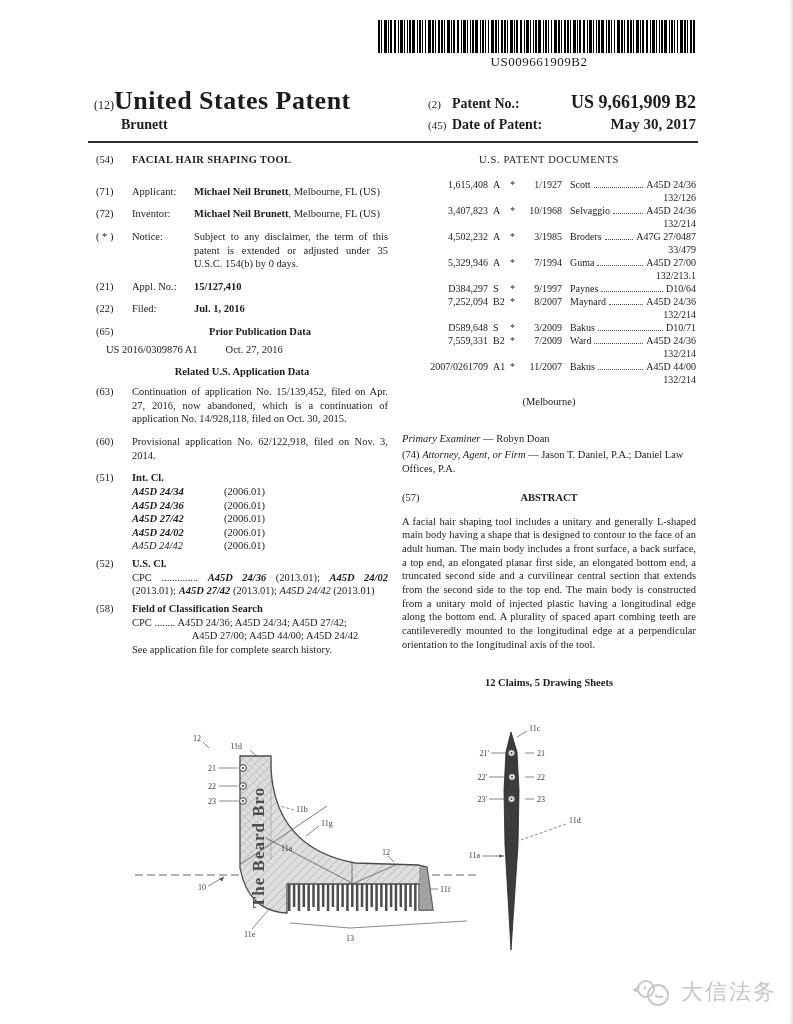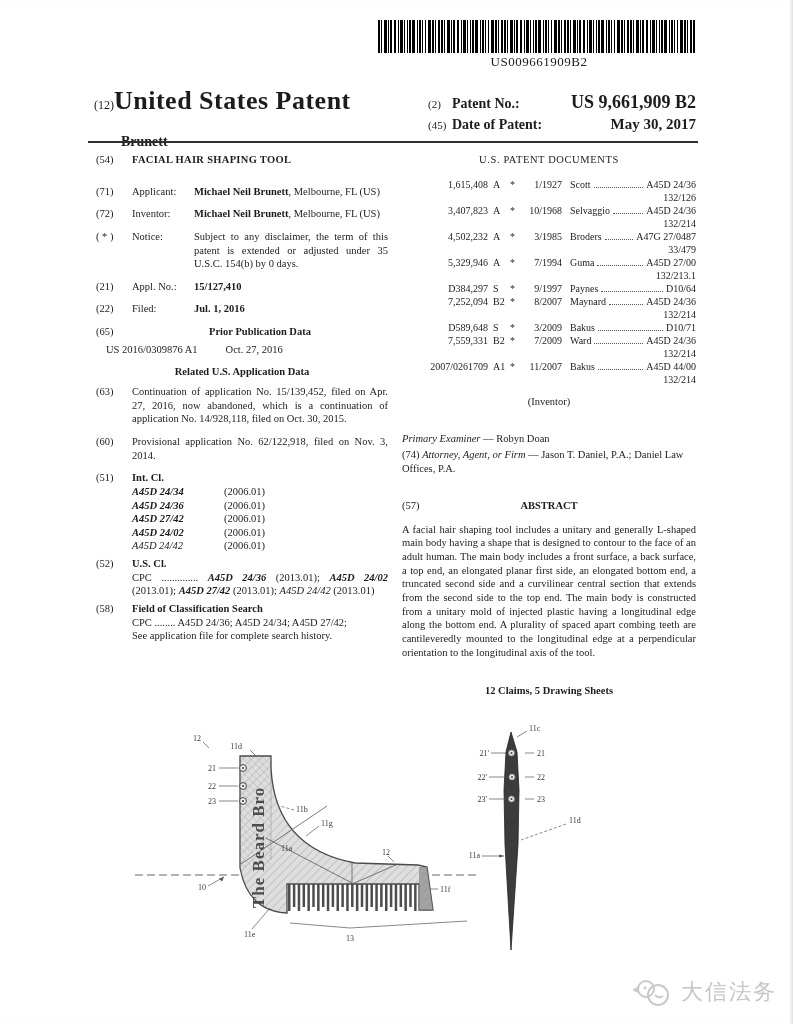--- a/index.html
+++ b/index.html
@@ -9,21 +9,21 @@
   
   .barcode{position:absolute;left:378px;top:20px;width:322px;text-align:center;}
   .bars{height:33px;display:flex;align-items:stretch;justify-content:flex-start;}
   .bar{background:#000;flex:none;}
   .barcode-text{font-size:13px;letter-spacing:.5px;margin-top:1px;}
   
   .hdr-left{position:absolute;left:94px;top:86px;width:310px;}
   .hdr-title-row{display:flex;align-items:baseline;}
   .hdr-tag{font-size:12px;}
   .hdr-title{font-size:26px;font-weight:bold;letter-spacing:.5px;white-space:nowrap;}
-  .hdr-name{font-size:14px;font-weight:bold;margin-left:27px;margin-top:18px;}
+  .hdr-name{font-size:14px;font-weight:bold;margin-left:27px;margin-top:1px;}
   .hdr-right{position:absolute;left:428px;top:92px;width:268px;}
   .hr-row{display:flex;align-items:baseline;margin-bottom:3px;}
   .hr-tag{font-size:11px;width:24px;flex:none;}
   .hr-lbl{font-size:14px;font-weight:bold;flex:none;}
   .hr-val{flex:1;text-align:right;font-weight:bold;}
   .v-patno{font-size:18px;}
   .v-date{font-size:15px;}
   .rule{position:absolute;left:88px;top:141px;width:610px;border-top:2px solid #2e2e2e;}
   
   .col-left{position:absolute;left:96px;top:153px;width:292px;font-size:10.5px;line-height:1.3;}
@@ -55,21 +55,21 @@
   .c-kind{width:17px;margin-left:5px;flex:none;}
   .c-star{width:10px;flex:none;}
   .c-date{width:42px;text-align:right;margin-right:8px;flex:none;}
   .c-name{flex:none;}
   .c-leader{flex:1;border-bottom:1px dotted #555;margin:0 3px 2px 3px;min-width:8px;}
   .c-cls{text-align:right;white-space:nowrap;flex:none;}
   .cit-row2{text-align:right;}
   .continued{text-align:center;margin-top:9px;}
   .examiner{margin-top:24px;}
   .attorney{margin-top:2px;}
-  .absthead{position:relative;margin:24px 0 10px 0;}
+  .absthead{position:relative;margin:16px 0 10px 0;}
   .absthead .tag{position:absolute;left:0;top:0;}
   .abstract{text-align:justify;}
   .claims{text-align:center;font-weight:bold;margin-top:25px;}
   
   .drawing{position:absolute;left:120px;top:716px;width:500px;height:255px;}
   .fig-label{font-size:8px;fill:#3a3a3a;font-family:"Liberation Serif",serif;}
   
   .watermark{position:absolute;right:16px;bottom:16px;display:flex;align-items:center;gap:8px;}
   .wm-text{font-family:"Liberation Sans",sans-serif;font-size:22px;color:#c6c6c6;letter-spacing:2px;}
 </style>
@@ -290,20 +290,21 @@
       </div>
       <div class="uscl" id="uscl" style="margin-left:36px;"><span class="">CPC .............. </span><span class="seg-bi">A45D 24/36</span><span class=""> (2013.01); </span><span class="seg-bi">A45D 24/02</span><span class=""> (2013.01); </span><span class="seg-bi">A45D 27/42</span><span class=""> (2013.01); </span><span class="seg-i">A45D 24/42</span><span class=""> (2013.01)</span></div>
     </div>
     <div class="row" style="display:block;">
       <div style="display:flex;">
         <span class="tag">(58)</span>
         <span class="val b">Field of Classification Search</span>
       </div>
       <div style="margin-left:36px;">
         <div class="fos-line1">CPC ........ A45D 24/36; A45D 24/34; A45D 27/42;</div>
+        <div class="fos-line2">A45D 27/00; A45D 44/00; A45D 24/42</div>
         <div class="fos-line3">See application file for complete search history.</div>
       </div>
     </div>
   </div>
 
   <div class="col-right">
     <div class="uspd">U.S. PATENT DOCUMENTS</div>
     <div class="cits" id="cits">
         <div class="cit-row">
           <span class="c-num">1,615,408</span>
@@ -387,21 +388,21 @@
           <span class="c-num">2007/0261709</span>
           <span class="c-kind">A1</span>
           <span class="c-star">*</span>
           <span class="c-date">11/2007</span>
           <span class="c-name">Bakus</span>
           <span class="c-leader"></span>
           <span class="c-cls">A45D 44/00</span>
         </div>
         <div class="cit-row2">132/214</div>
       </div>
-    <div class="continued">(Inventor)</div>
+    <div class="continued">(Melbourne)</div>
     <div class="examiner">
       <span class="it">Primary Examiner</span><span> — Robyn Doan</span>
     </div>
     <div class="attorney">
       <span>(74) </span><span class="it">Attorney, Agent, or Firm</span><span> — Jason T. Daniel, P.A.; Daniel Law Offices, P.A.</span>
     </div>
     <div class="absthead">
       <span class="tag">(57)</span>
       <div class="chead">ABSTRACT</div>
     </div>

